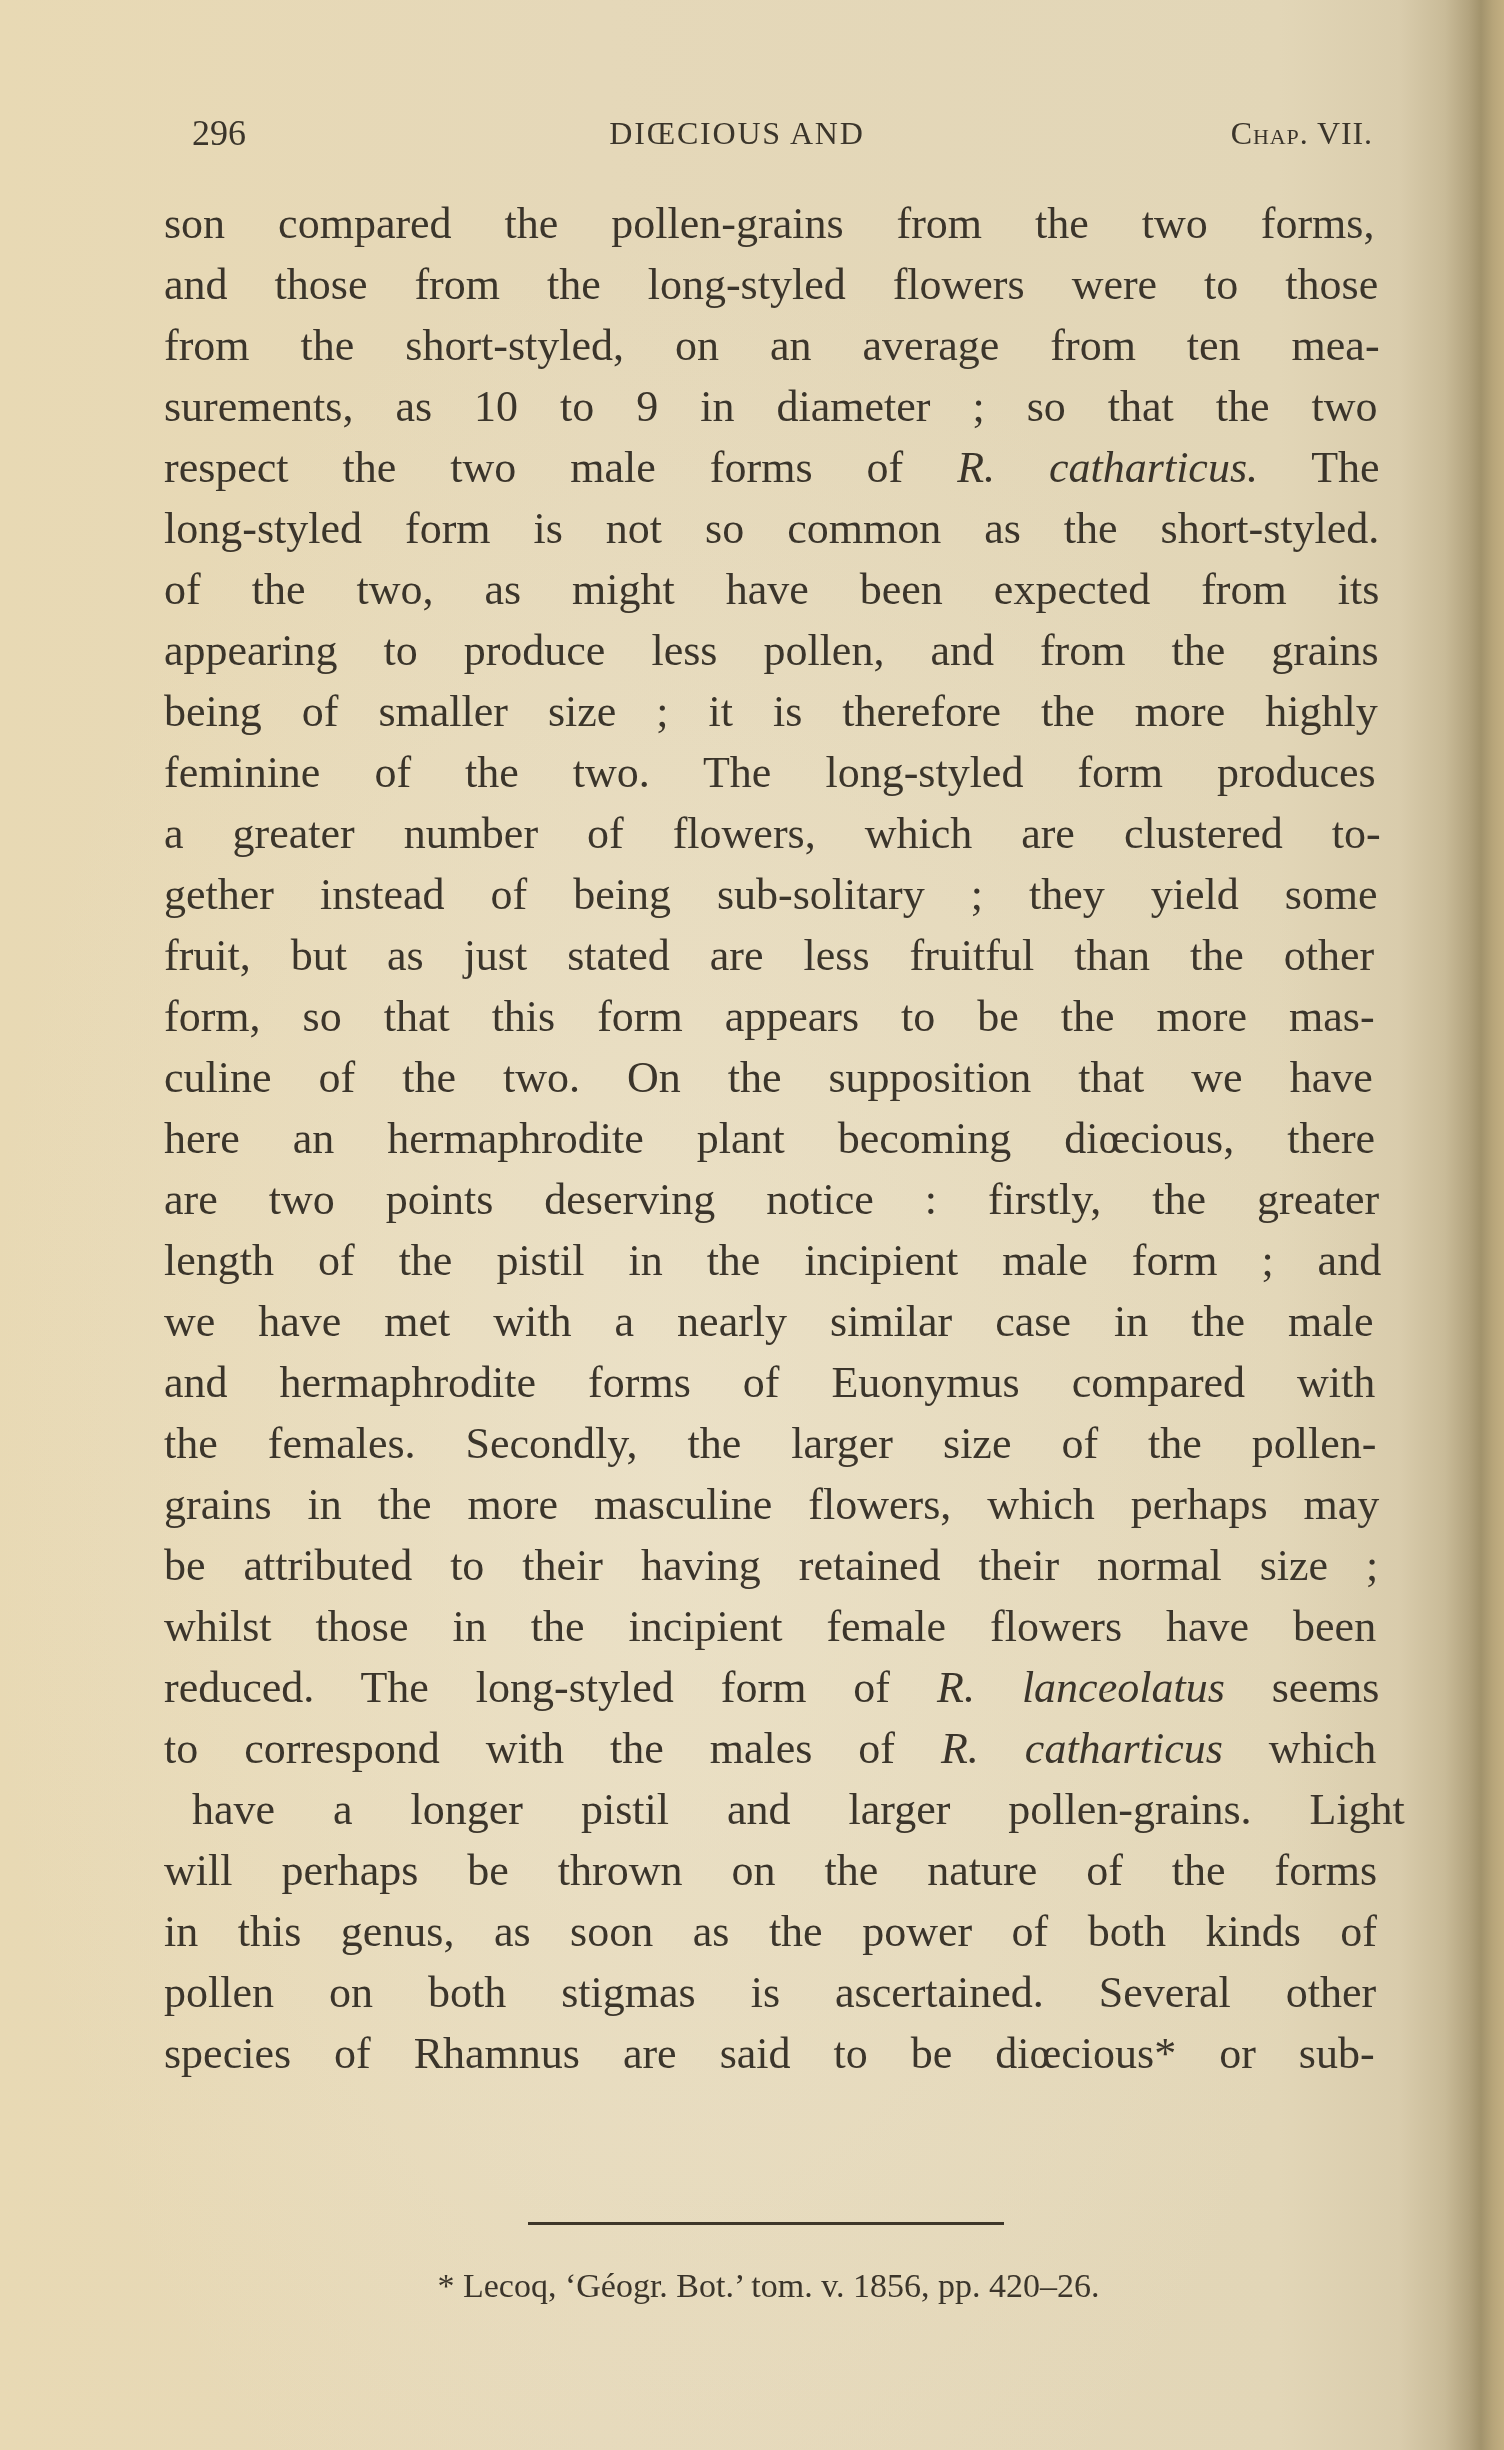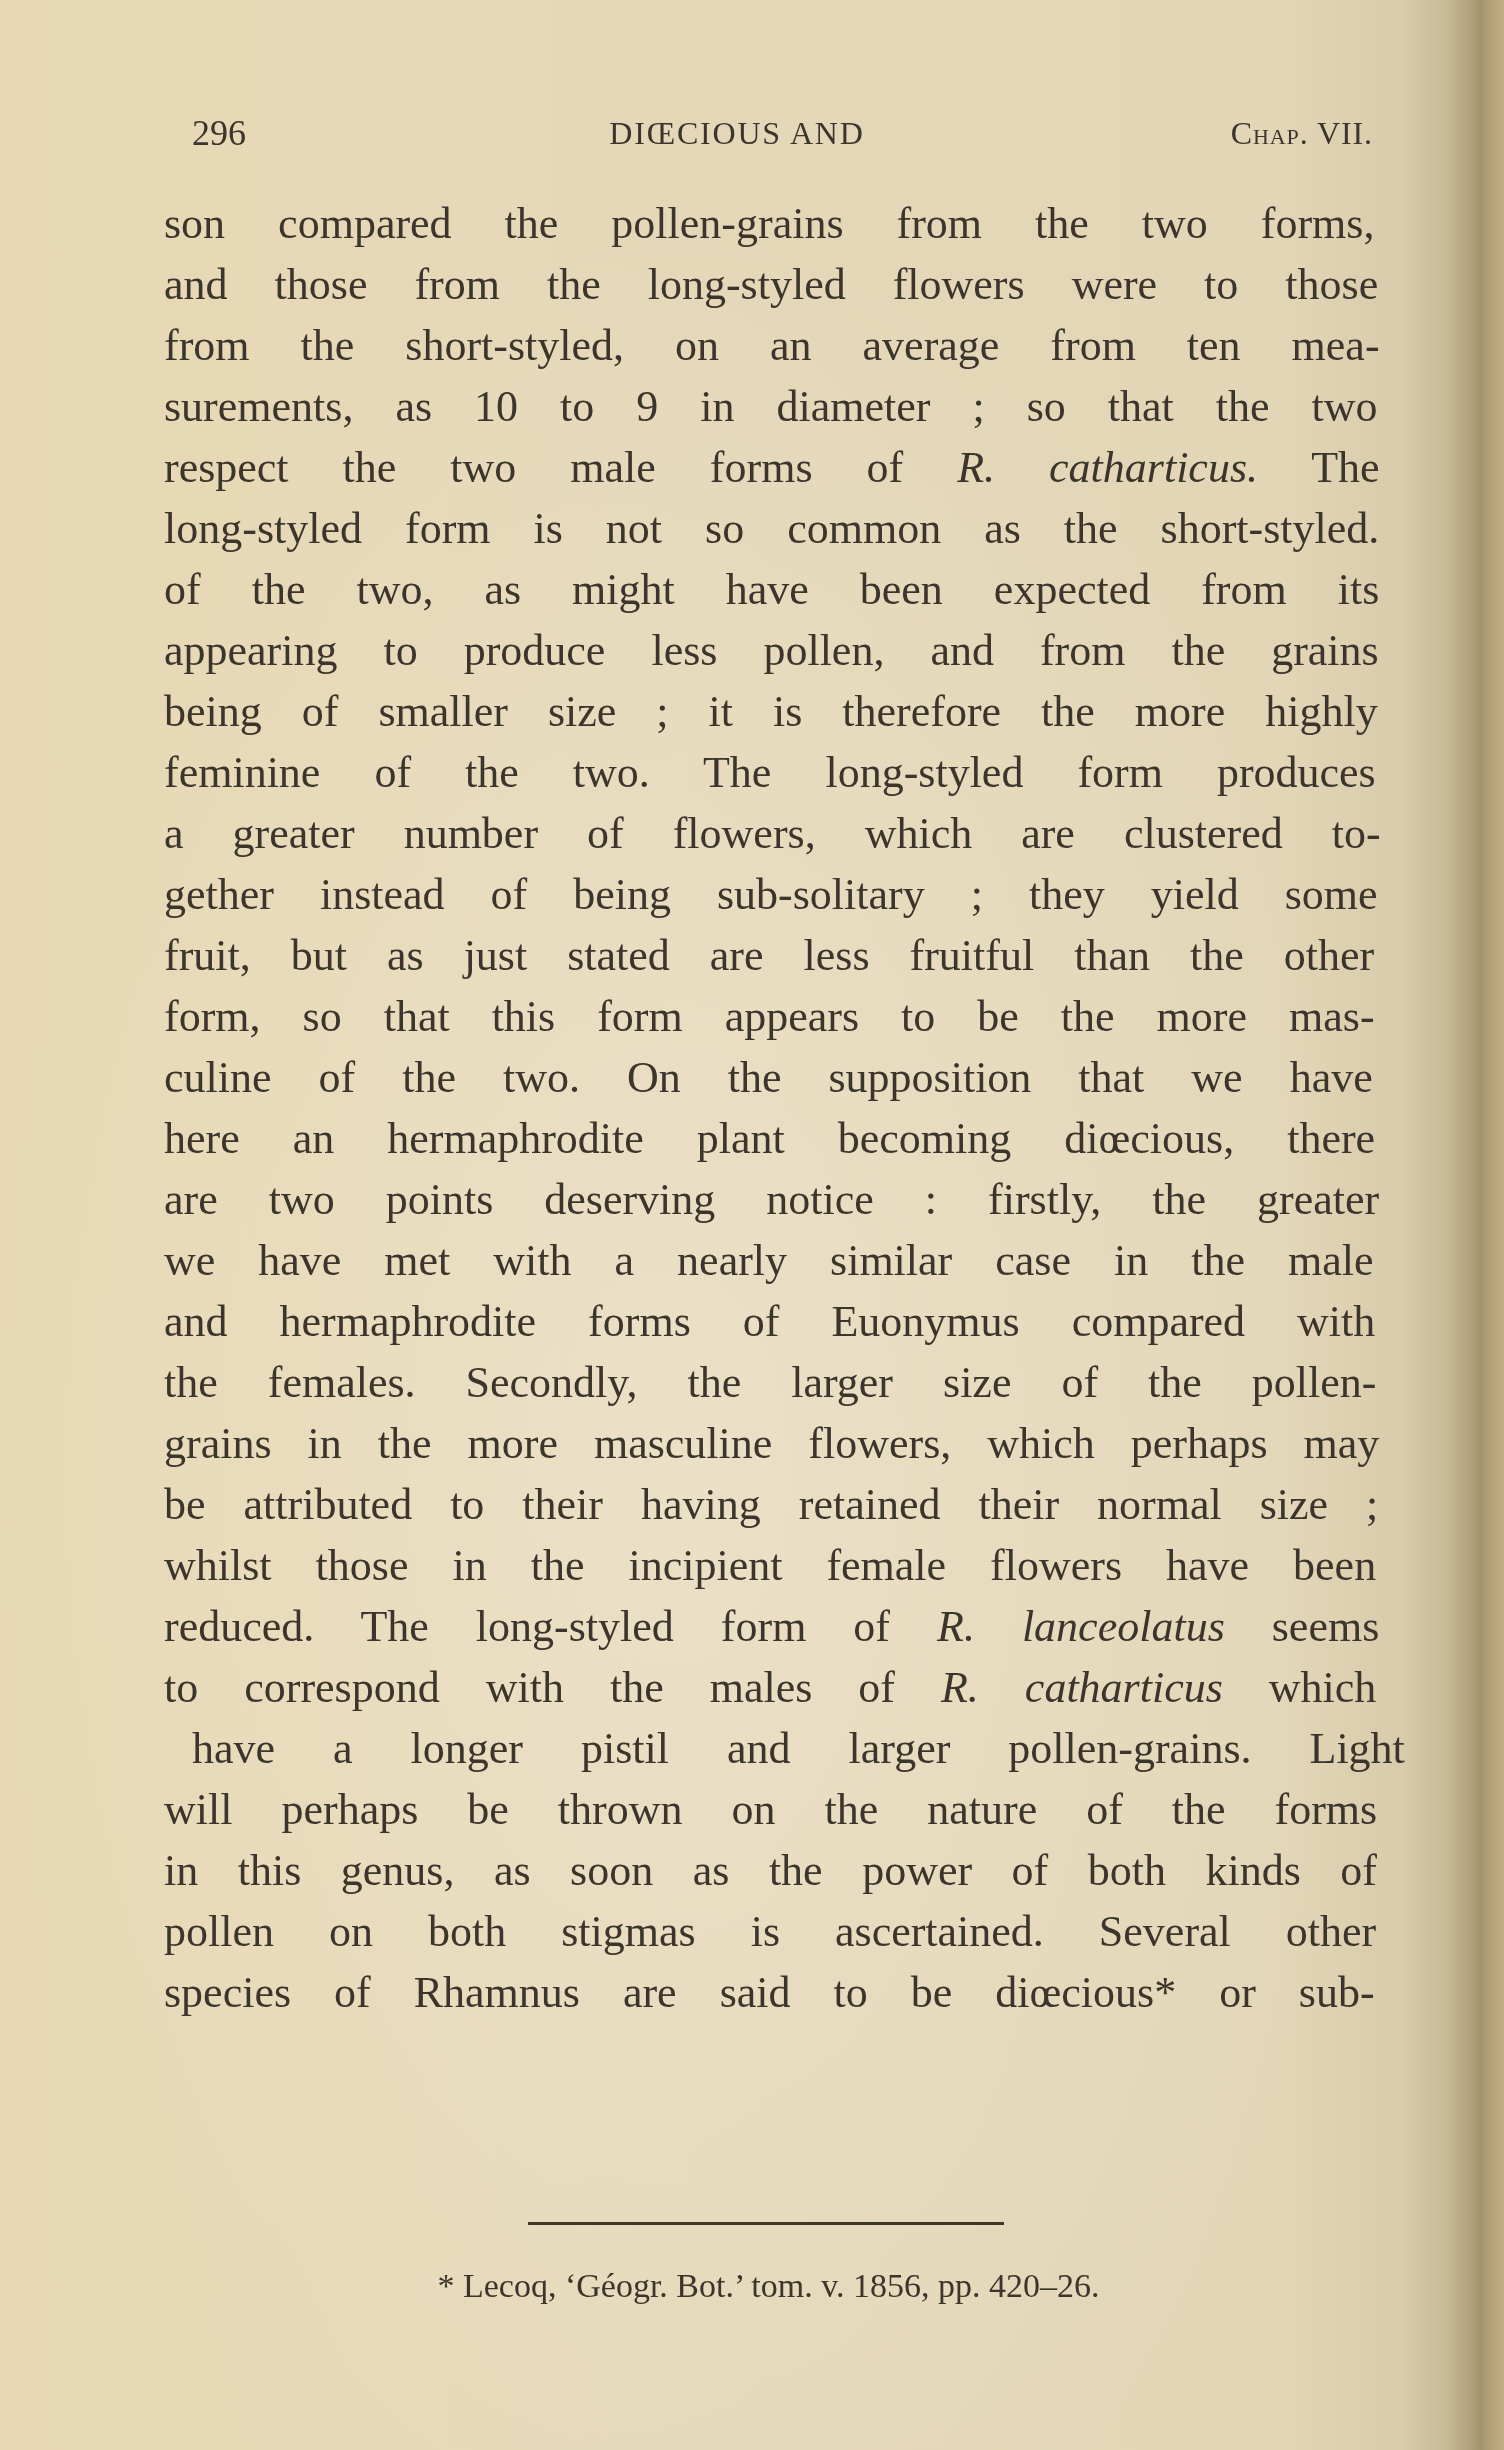--- a/index.html
+++ b/index.html
@@ -75,20 +75,21 @@
       <div class="line" style="text-align: left; text-align-last: left; display: block;"><span style="white-space: nowrap; word-spacing: 35px;"><span>appearing to produce less pollen, and from the grains</span></span></div>
       <div class="line" style="text-align: left; text-align-last: left; display: block;"><span style="white-space: nowrap; word-spacing: 29px;"><span>being of smaller size ; it is therefore the more highly</span></span></div>
       <div class="line" style="text-align: left; text-align-last: left; display: block;"><span style="white-space: nowrap; word-spacing: 43px;"><span>feminine of the two. The long-styled form produces</span></span></div>
       <div class="line" style="text-align: left; text-align-last: left; display: block;"><span style="white-space: nowrap; word-spacing: 38px;"><span>a greater number of flowers, which are clustered to-</span></span></div>
       <div class="line" style="text-align: left; text-align-last: left; display: block;"><span style="white-space: nowrap; word-spacing: 35px;"><span>gether instead of being sub-solitary ; they yield some</span></span></div>
       <div class="line" style="text-align: left; text-align-last: left; display: block;"><span style="white-space: nowrap; word-spacing: 29px;"><span>fruit, but as just stated are less fruitful than the other</span></span></div>
       <div class="line" style="text-align: left; text-align-last: left; display: block;"><span style="white-space: nowrap; word-spacing: 31px;"><span>form, so that this form appears to be the more mas-</span></span></div>
       <div class="line" style="text-align: left; text-align-last: left; display: block;"><span style="white-space: nowrap; word-spacing: 36px;"><span>culine of the two. On the supposition that we have</span></span></div>
       <div class="line" style="text-align: left; text-align-last: left; display: block;"><span style="white-space: nowrap; word-spacing: 42px;"><span>here an hermaphrodite plant becoming diœcious, there</span></span></div>
       <div class="line" style="text-align: left; text-align-last: left; display: block;"><span style="white-space: nowrap; word-spacing: 40px;"><span>are two points deserving notice : firstly, the greater</span></span></div>
+      <div class="line" style="text-align: left; text-align-last: left; display: block;"><span style="white-space: nowrap; word-spacing: 33px;"><span>length of the pistil in the incipient male form ; and</span></span></div>
       <div class="line" style="text-align: left; text-align-last: left; display: block;"><span style="white-space: nowrap; word-spacing: 32px;"><span>we have met with a nearly similar case in the male</span></span></div>
       <div class="line" style="text-align: left; text-align-last: left; display: block;"><span style="white-space: nowrap; word-spacing: 41px;"><span>and hermaphrodite forms of Euonymus compared with</span></span></div>
       <div class="line" style="text-align: left; text-align-last: left; display: block;"><span style="white-space: nowrap; word-spacing: 39px;"><span>the females. Secondly, the larger size of the pollen-</span></span></div>
       <div class="line" style="text-align: left; text-align-last: left; display: block;"><span style="white-space: nowrap; word-spacing: 25px;"><span>grains in the more masculine flowers, which perhaps may</span></span></div>
       <div class="line" style="text-align: left; text-align-last: left; display: block;"><span style="white-space: nowrap; word-spacing: 27px;"><span>be attributed to their having retained their normal size ;</span></span></div>
       <div class="line" style="text-align: left; text-align-last: left; display: block;"><span style="white-space: nowrap; word-spacing: 33px;"><span>whilst those in the incipient female flowers have been</span></span></div>
       <div class="line" style="text-align: left; text-align-last: left; display: block;"><span style="white-space: nowrap; word-spacing: 36px;"><span>reduced. The long-styled form of </span><i>R. lanceolatus</i><span> seems</span></span></div>
       <div class="line" style="text-align: left; text-align-last: left; display: block;"><span style="white-space: nowrap; word-spacing: 35px;"><span>to correspond with the males of </span><i>R. catharticus</i><span> which</span></span></div>
       <div class="line" style="text-align: left; text-align-last: left; display: block; margin-left: 28px;"><span style="white-space: nowrap; word-spacing: 47px;"><span>have a longer pistil and larger pollen-grains. Light</span></span></div>
       <div class="line" style="text-align: left; text-align-last: left; display: block;"><span style="white-space: nowrap; word-spacing: 38px;"><span>will perhaps be thrown on the nature of the forms</span></span></div>

